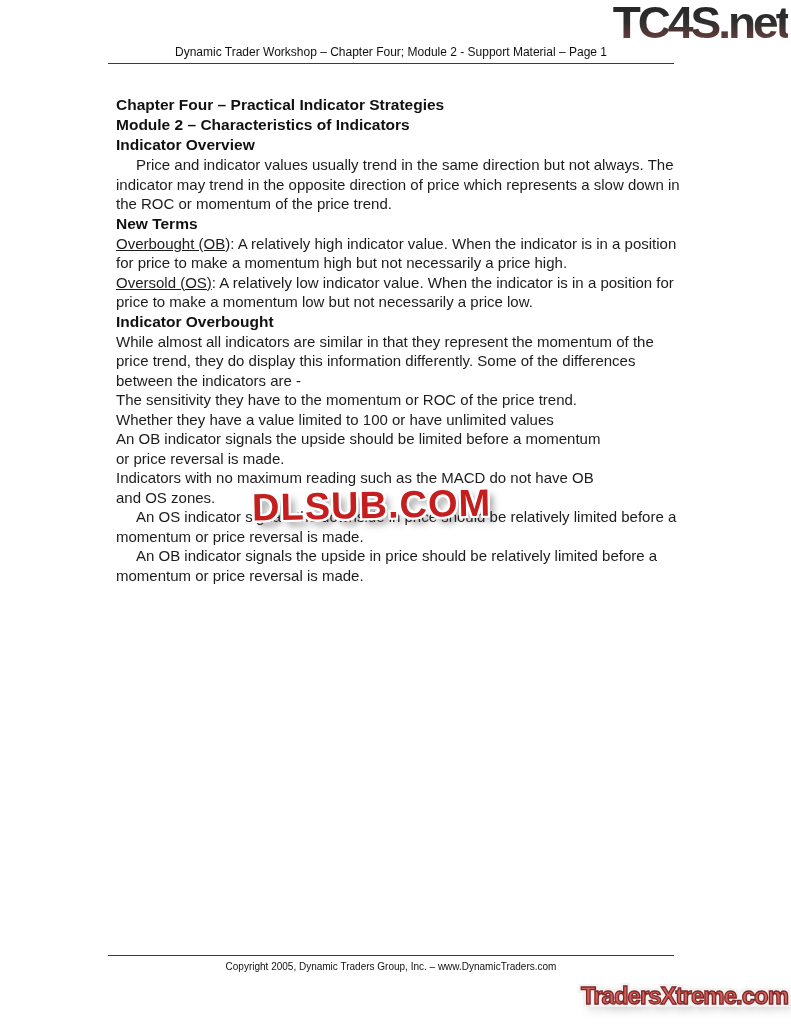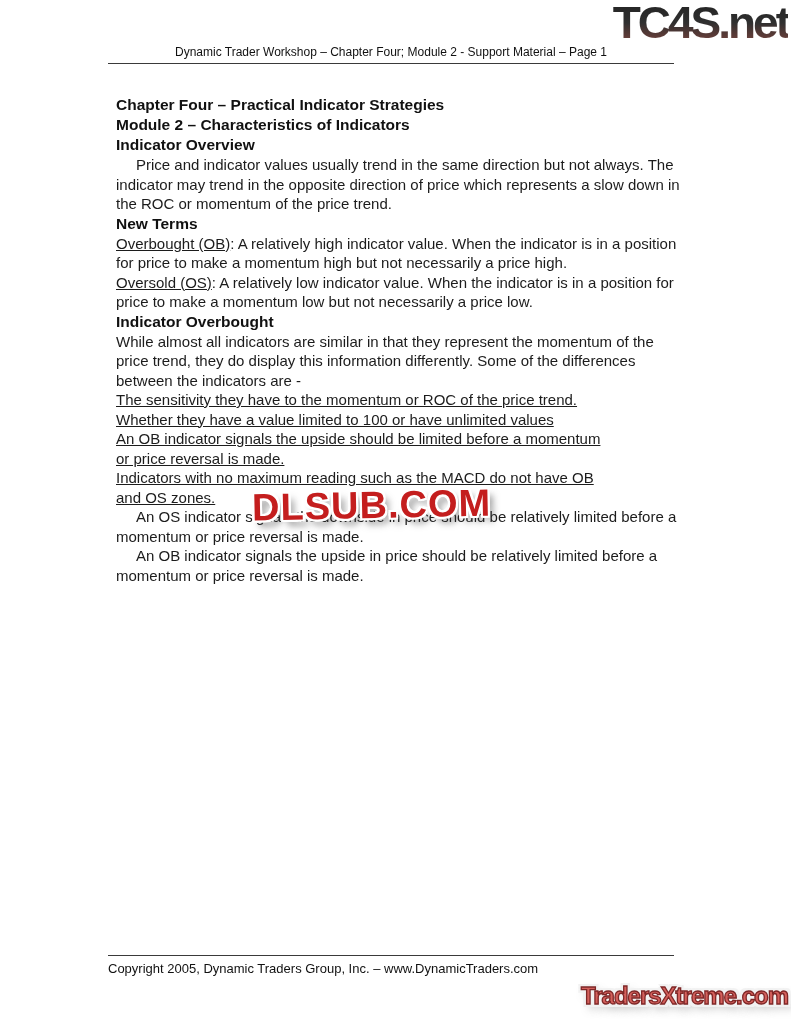--- a/index.html
+++ b/index.html
@@ -68,21 +68,20 @@
   .mt-module   { margin-top: 8px; }
   .mt-section  { margin-top: 35px; }
   .mt-par      { margin-top: 6px; }
   .mt-par2     { margin-top: 8px; }
   .indent-first { text-indent: 20px; }
   .term { text-decoration: underline; }
   .list-item {
     margin-left: 19px;
     width: 490px;
     margin-top: 8px;
-    text-decoration: underline;
   }
   .gap-before { margin-top: 35px; }
 
   
   .dlsub-watermark {
     position: absolute;
     left: 252px;
     top: 486px;
     font-size: 38px;
     font-weight: bold;
@@ -97,22 +96,22 @@
       -2px  0   0 #ffffff, 2px  0   0 #ffffff,
        5px  6px 7px rgba(60,60,60,0.55);
   }
 
   
   .copyright {
     position: absolute;
     left: 108px;
     top: 961px;
     width: 566px;
-    text-align: left;
-    font-size: 13px;
+    text-align: center;
+    font-size: 10px;
     color: #111;
   }
   .tradersxtreme-logo {
     position: absolute;
     right: 3px;
     top: 983px;
     font-size: 24px;
     font-weight: bold;
     letter-spacing: -1px;
     line-height: 1.1;

